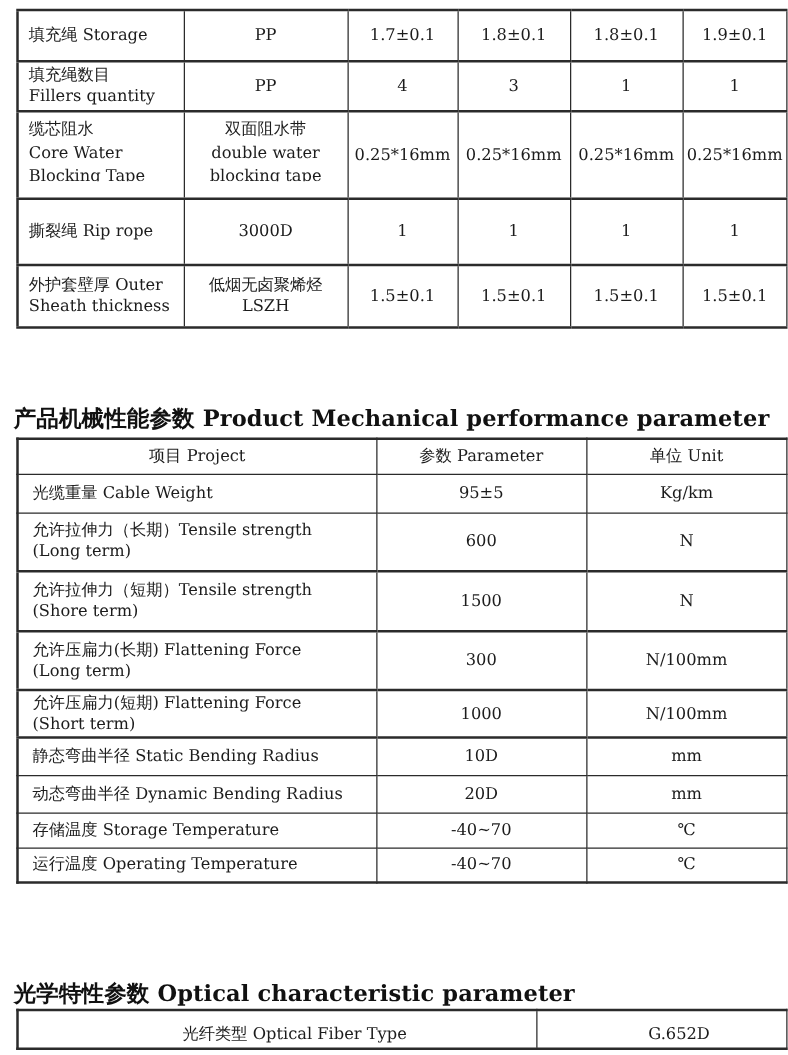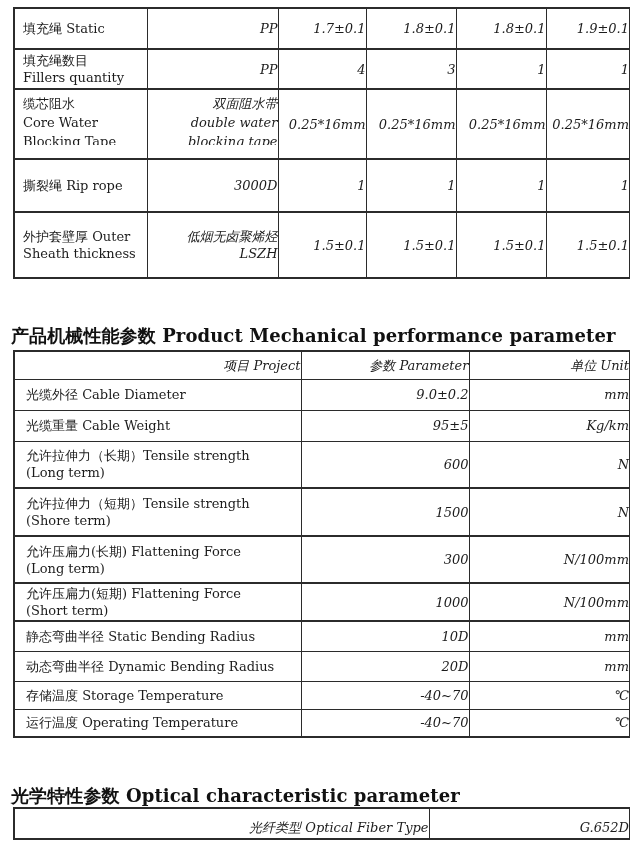--- a/index.html
+++ b/index.html
@@ -12,21 +12,21 @@
   #page { position:relative; width:630px; height:844px; background:#ffffff; }
 
   table { border-collapse:collapse; table-layout:fixed; background:#ffffff; }
   td {
     border:1px solid #2b2b2b;
     font-size:13px; line-height:17px;
     vertical-align:middle;
     overflow:hidden;
   }
   .pre { white-space:pre-line; }
-  .ctr { text-align:right;font-style:italic; }
+  .ctr { text-align:center; }
   .lbl { text-align:left; padding-left:8px; padding-right:4px; }
 
   
   .t1 { position:absolute; left:13px; top:7px; width:616px; border:2px solid #2b2b2b; }
   .t1 td { border-top-width:2px; border-bottom-width:2px; }
   .t1 td.cliptop { vertical-align:top; }
   .clipbox { height:55px; overflow:hidden; line-height:19px; padding-top:4px; }
 
   
   .heading {
@@ -55,21 +55,21 @@
     <colgroup>
       <col style="width:133px">
         <col style="width:131px">
         <col style="width:88px">
       <col style="width:90px">
         <col style="width:90px">
         <col style="width:84px">
     </colgroup>
     <tbody>
         <tr style="height:41px">
-      <td class="lbl pre">填充绳 Static</td>
+      <td class="lbl pre">填充绳 Storage</td>
       <td class="ctr pre">PP</td>
       <td class="ctr">1.7±0.1</td>
       <td class="ctr">1.8±0.1</td>
       <td class="ctr">1.8±0.1</td>
       <td class="ctr">1.9±0.1</td>
     </tr>
     <tr style="height:40px">
       <td class="lbl pre">填充绳数目
 Fillers quantity</td>
       <td class="ctr pre">PP</td>
@@ -95,21 +95,21 @@
       <td class="ctr">0.25*16mm</td>
     </tr>
     <tr style="height:53px">
       <td class="lbl pre">撕裂绳 Rip rope</td>
       <td class="ctr pre">3000D</td>
       <td class="ctr">1</td>
       <td class="ctr">1</td>
       <td class="ctr">1</td>
       <td class="ctr">1</td>
     </tr>
-    <tr style="height:66px">
+    <tr style="height:50px">
       <td class="lbl pre">外护套壁厚 Outer
 Sheath thickness</td>
       <td class="ctr pre">低烟无卤聚烯烃
 LSZH</td>
       <td class="ctr">1.5±0.1</td>
       <td class="ctr">1.5±0.1</td>
       <td class="ctr">1.5±0.1</td>
       <td class="ctr">1.5±0.1</td>
     </tr>
   </tbody>
@@ -123,25 +123,20 @@
         <col style="width:168px">
         <col style="width:161px">
     </colgroup>
     <tbody>
         <tr style="height:28px">
       <td class="ctr">项目 Project</td>
       <td class="ctr">参数 Parameter</td>
       <td class="ctr">单位 Unit</td>
     </tr>
     <tr style="height:31px">
-      <td class="lbl pre">光缆外径  Cable Diameter</td>
-      <td class="ctr">9.0±0.2</td>
-      <td class="ctr">mm</td>
-    </tr>
-    <tr style="height:31px">
       <td class="lbl pre">光缆重量  Cable Weight</td>
       <td class="ctr">95±5</td>
       <td class="ctr">Kg/km</td>
     </tr>
     <tr style="height:47px">
       <td class="lbl pre">允许拉伸力（长期）Tensile strength
 (Long term)</td>
       <td class="ctr">600</td>
       <td class="ctr">N</td>
     </tr>

